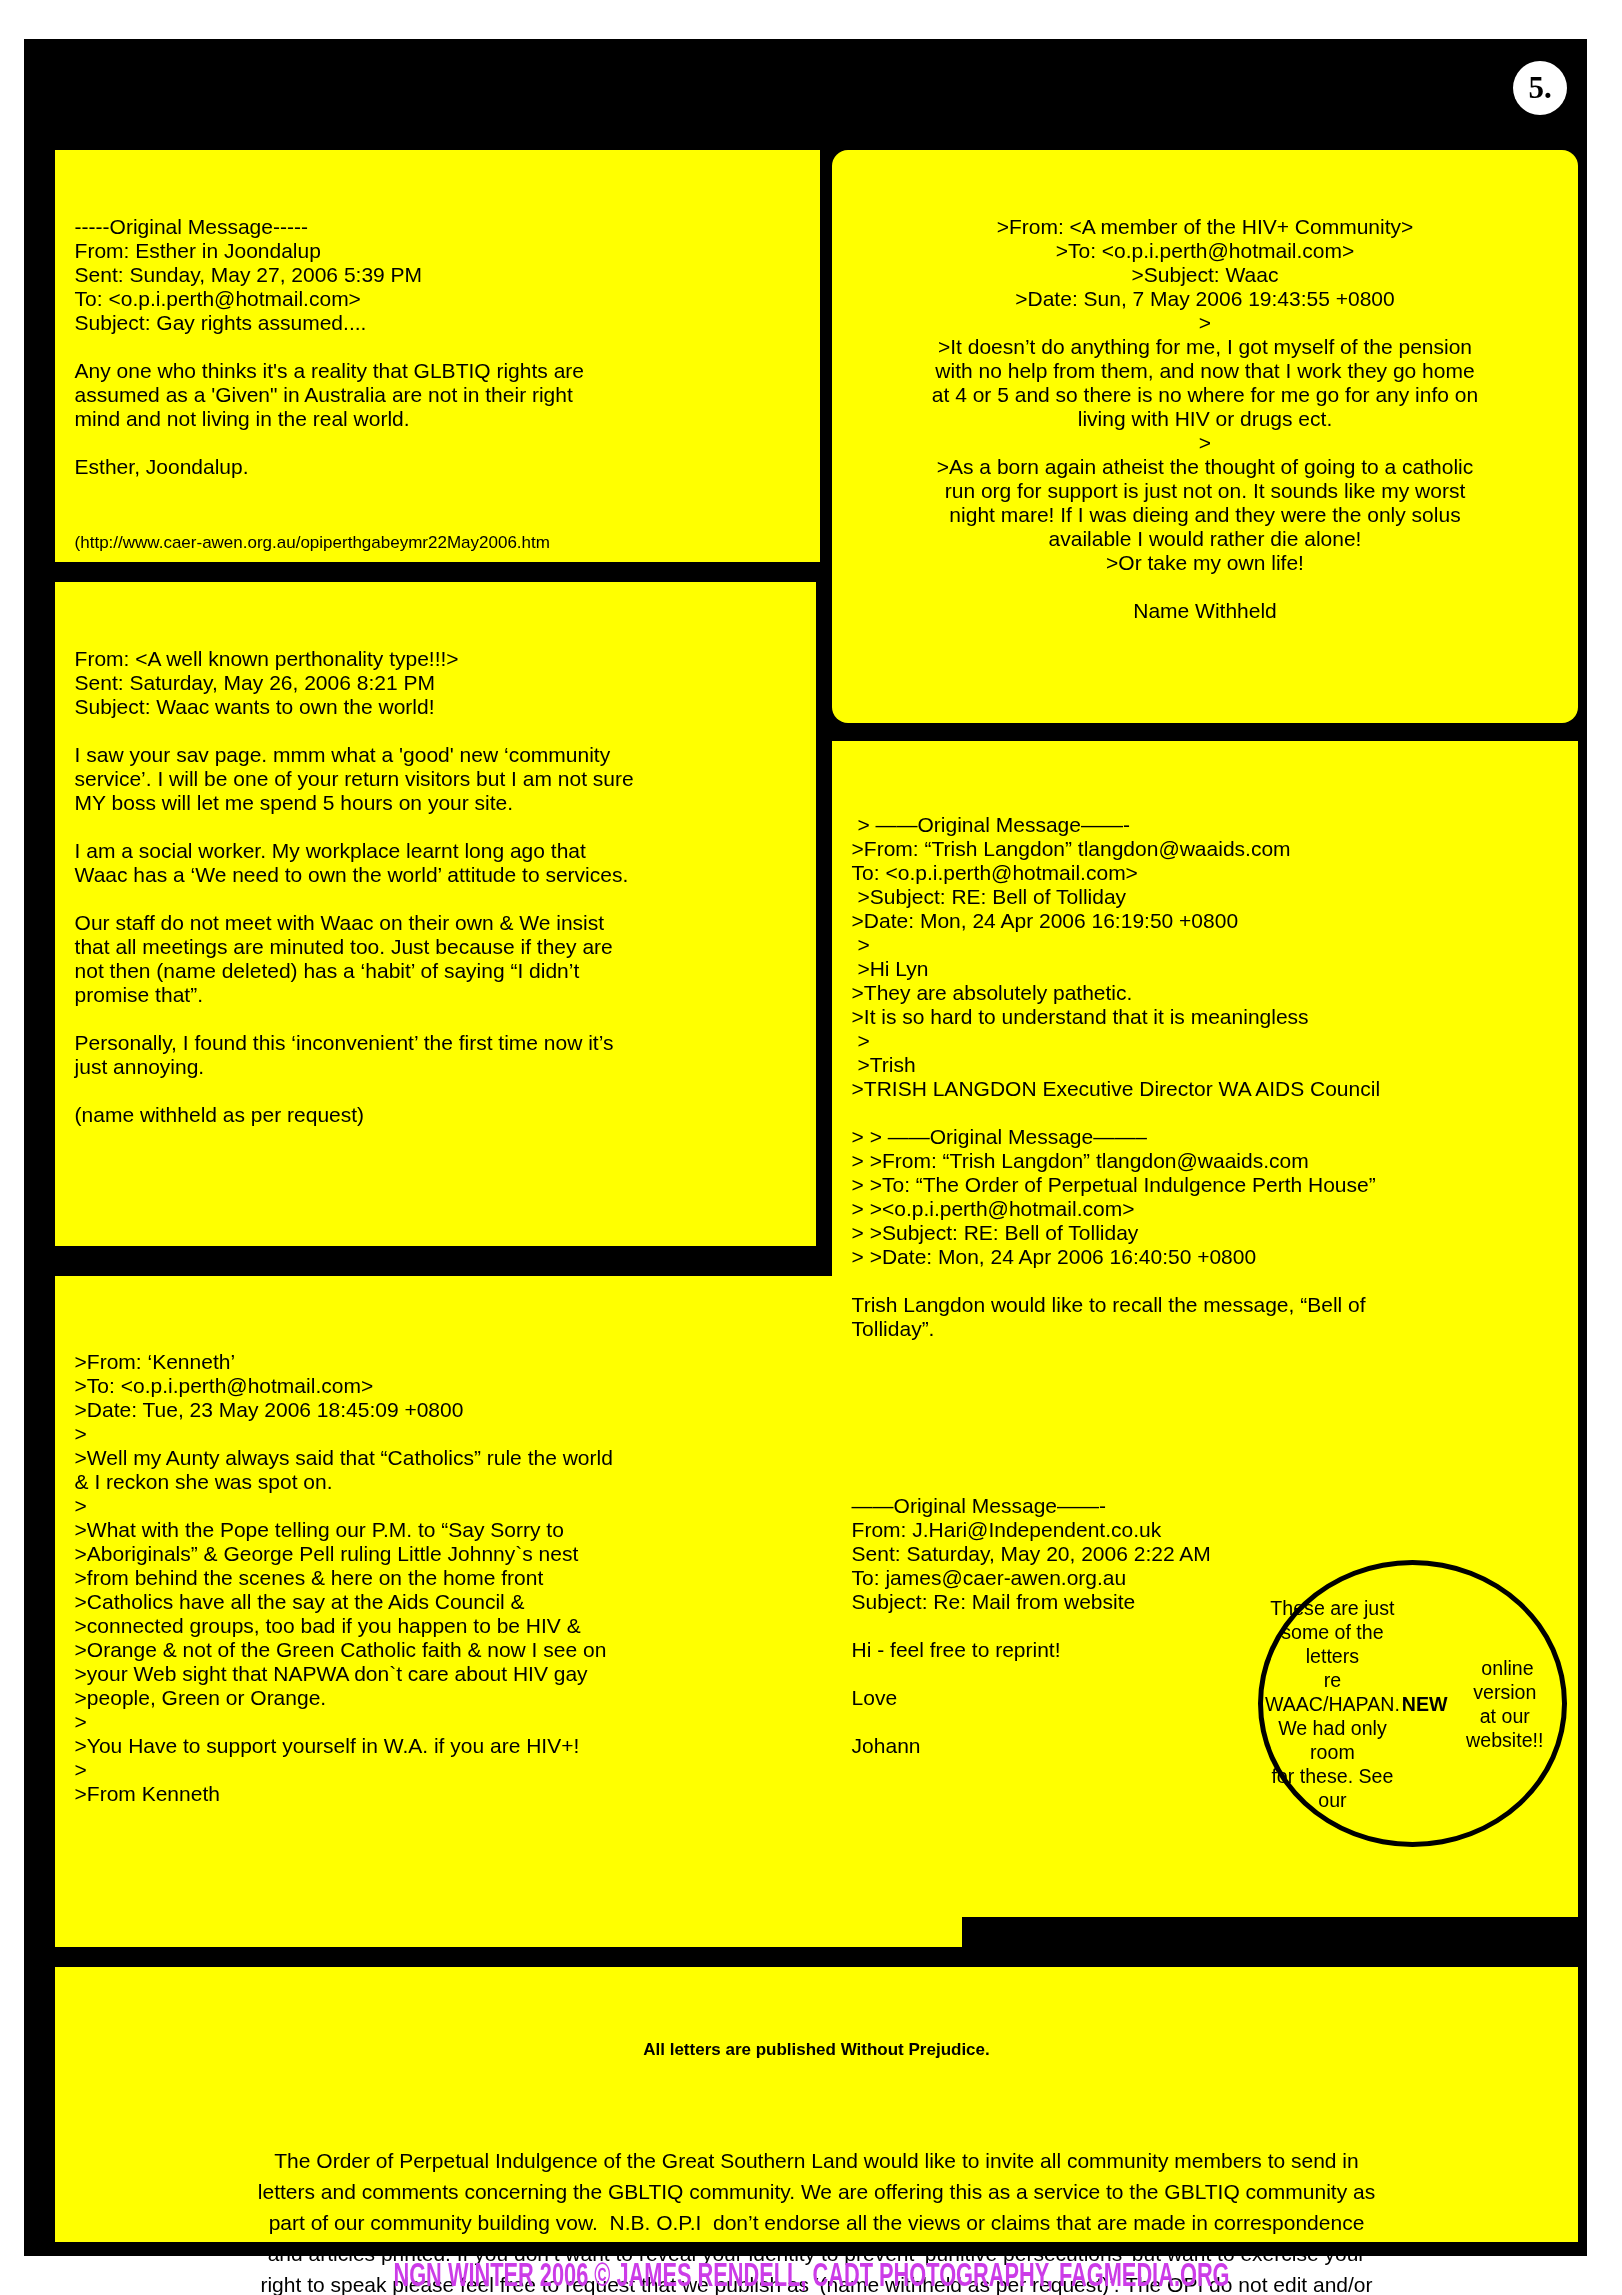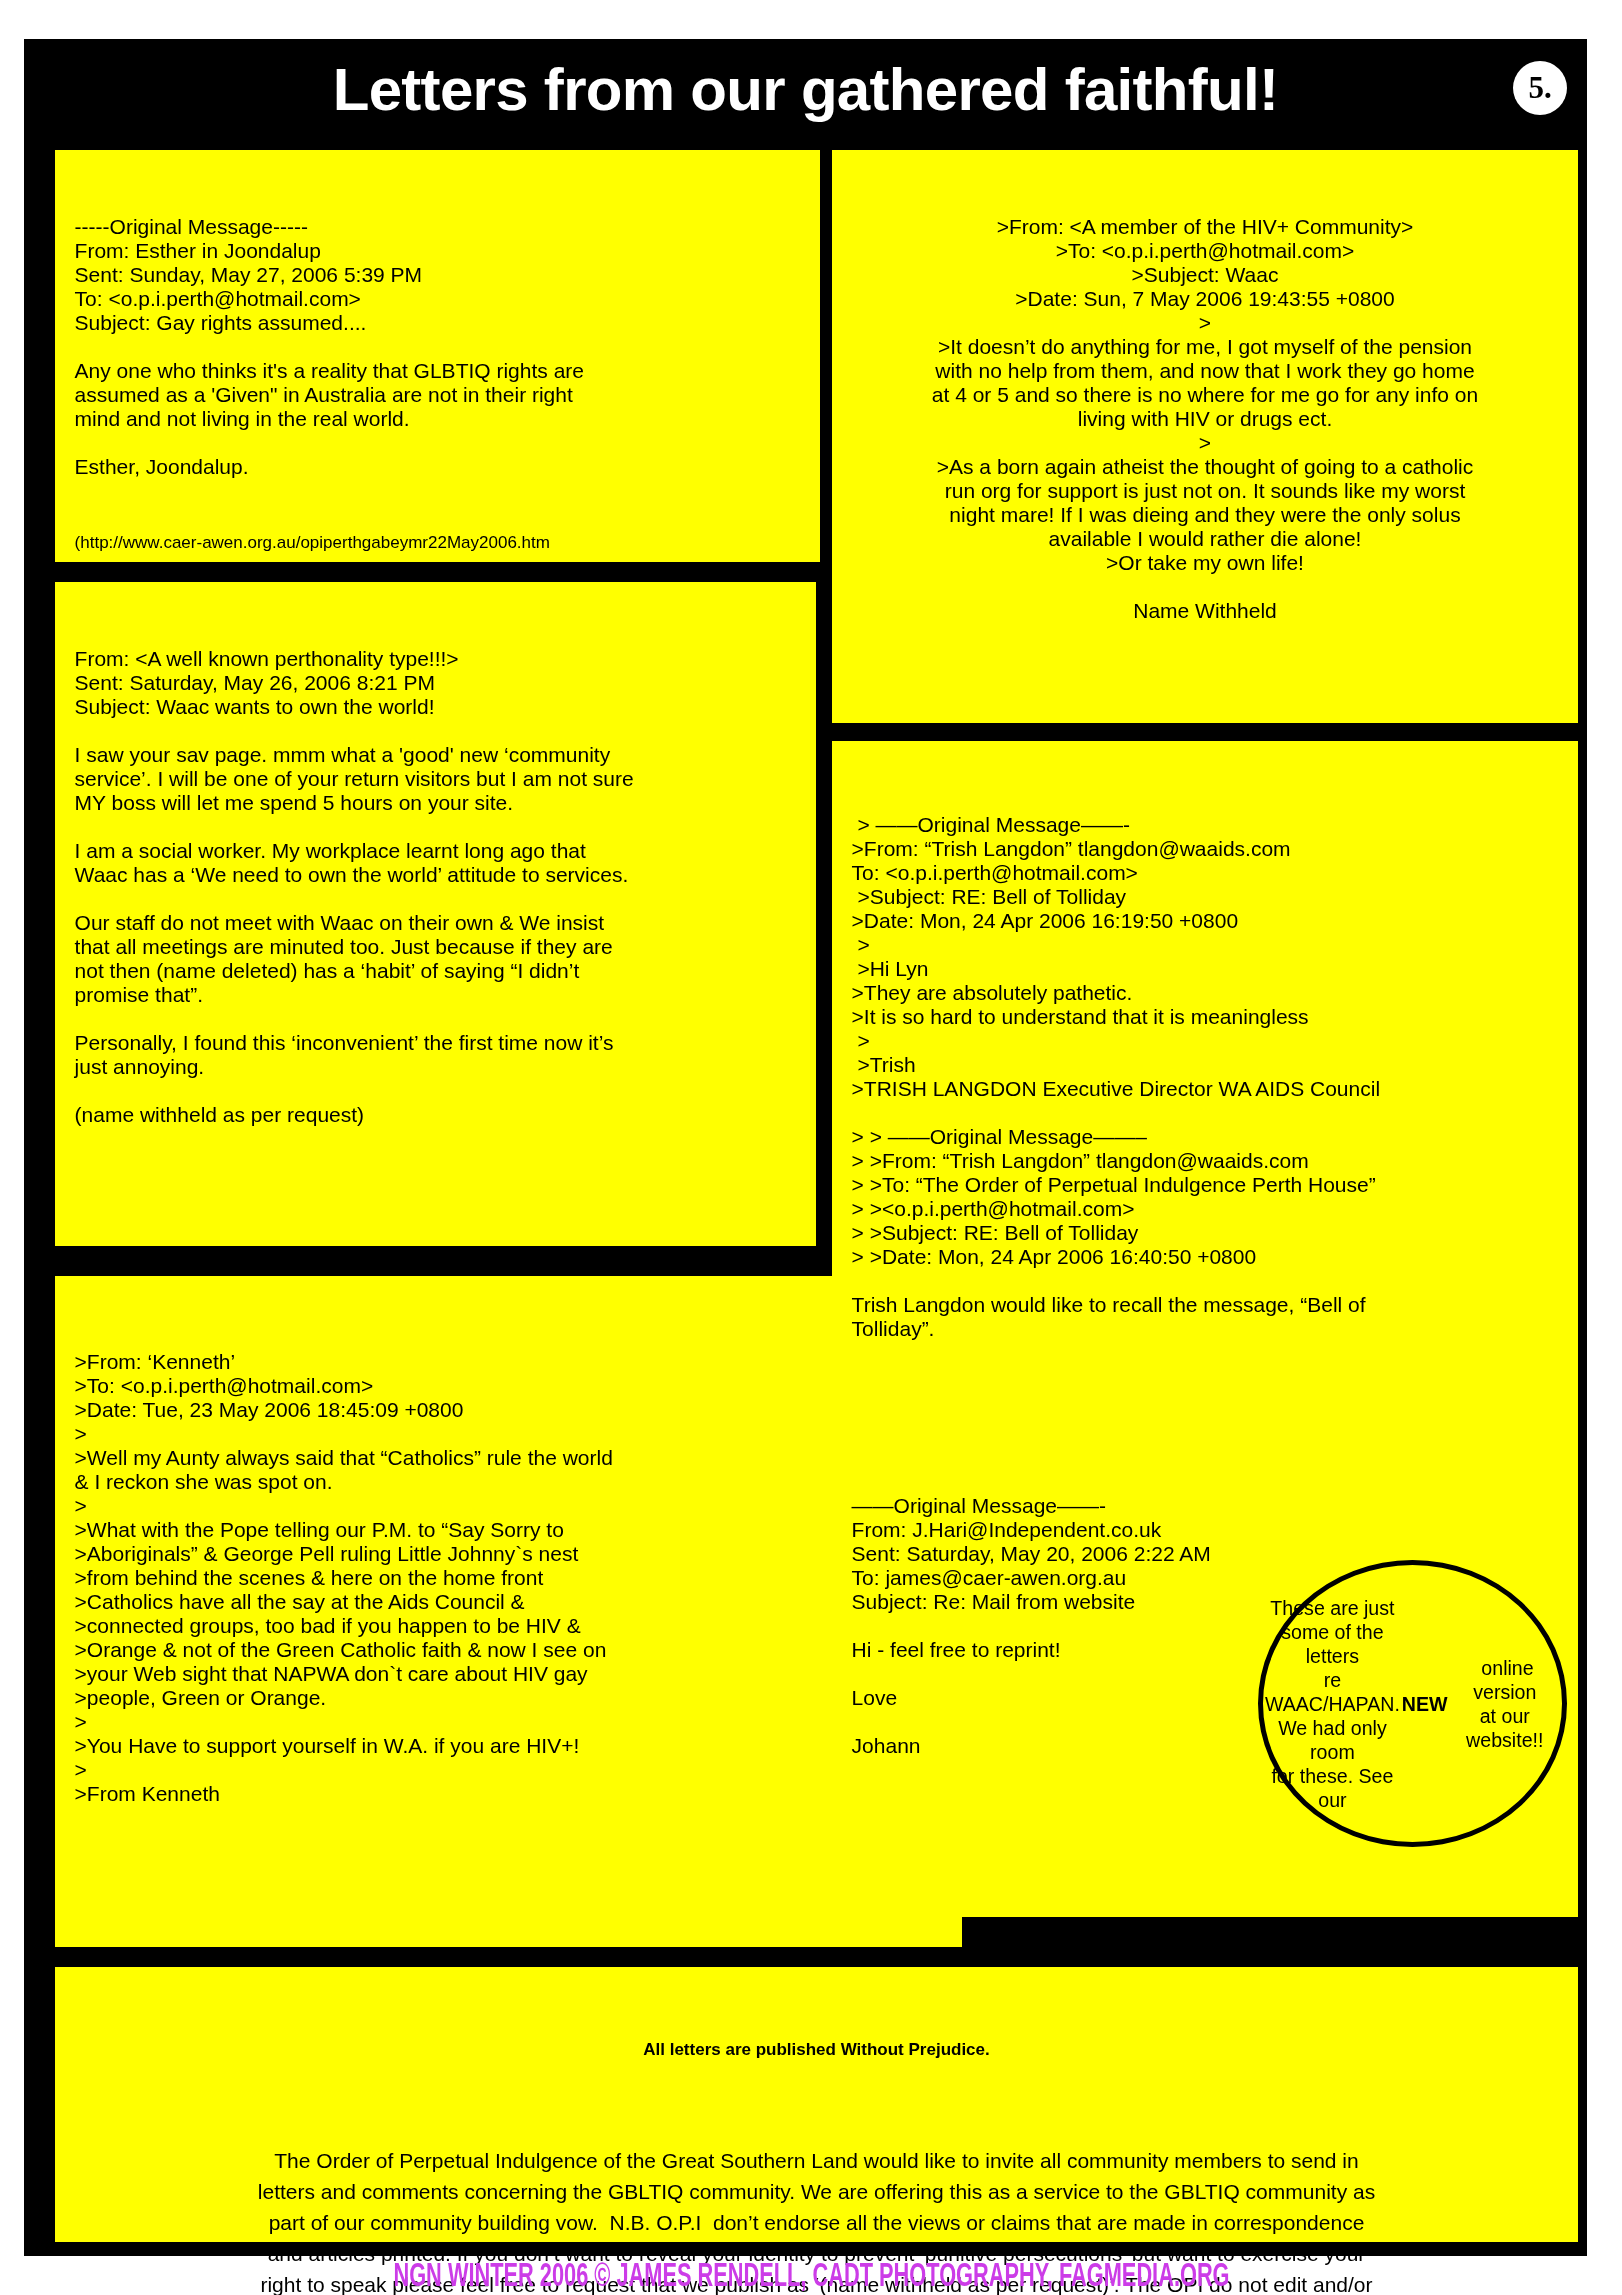--- a/index.html
+++ b/index.html
@@ -30,21 +30,21 @@
   }
   .box {
     position: absolute; background: #ffff00; color: #000000;
     font-size: 21px; line-height: 24px;
     white-space: pre-wrap; box-sizing: border-box;
     padding: 17px 19.6px;
   }
   #box-esther   { left:  31px; top:  111px; width: 765px; height:  412px; }
   #box-perth    { left:  31px; top:  543px; width: 761px; height: 664px; }
   #box-kenneth  { left:  31px; top: 1237px; width: 907px; height: 671px; padding-top: 26px; }
-  #box-hiv      { left: 808px; top:  111px; width: 746px; height:  573px; text-align: center; }
+  #box-hiv      { left: 808px; top:  111px; width: 746px; height:  573px; text-align: center; border-radius: 16px; }
   #box-trish    { left: 808px; top: 702px; width: 746px; height: 759px; padding-top: 23.6px; }
   #box-johann   { left: 808px; top: 1391px; width: 746px; height:  487px; padding-top: 16px; }
   #box-footer   { left:  31px; top: 1928px; width: 1523px; height:  275px; text-align: center; padding-top: 22px; }
   .url-line { font-size: 17px; line-height: 22px; margin-top: 5.2px; white-space: pre-wrap; }
   #footer-heading { font-weight: bold; font-size: 17px; line-height: 26px; }
   #footer-body { margin-top: 34px; font-size: 21px; line-height: 31px; white-space: pre-wrap; }
   #callout-circle {
     position: absolute; left: 426px; top: 130px;
     width: 309px; height: 287px;
     border: 5.2px solid #000000; border-radius: 50%;
@@ -64,21 +64,20 @@
     letter-spacing: 0px;
     white-space: nowrap;
   }
 </style>
 </head>
 <body>
 
 <div id="page">
   <div id="black-area">
 
-    <div id="page-title">Letters from our gathered faithful!</div>
     <div id="page-number">5.</div>
 
     <div class="box" id="box-esther">
       <div>-----Original Message-----
 From: Esther in Joondalup
 Sent: Sunday, May 27, 2006 5:39 PM
 To: &lt;o.p.i.perth@hotmail.com&gt;
 Subject: Gay rights assumed....
 
 Any one who thinks it's a reality that GLBTIQ rights are

